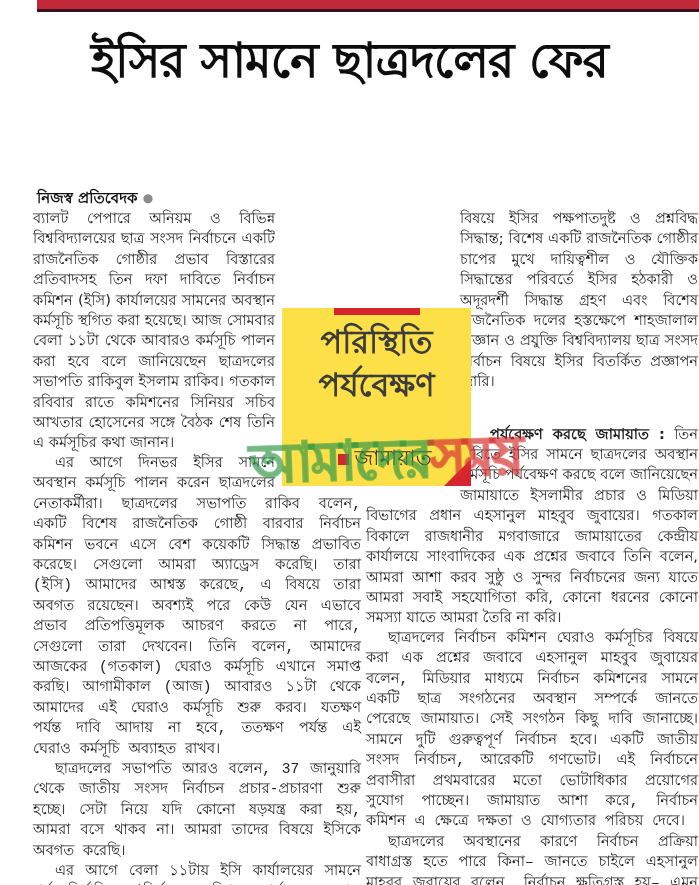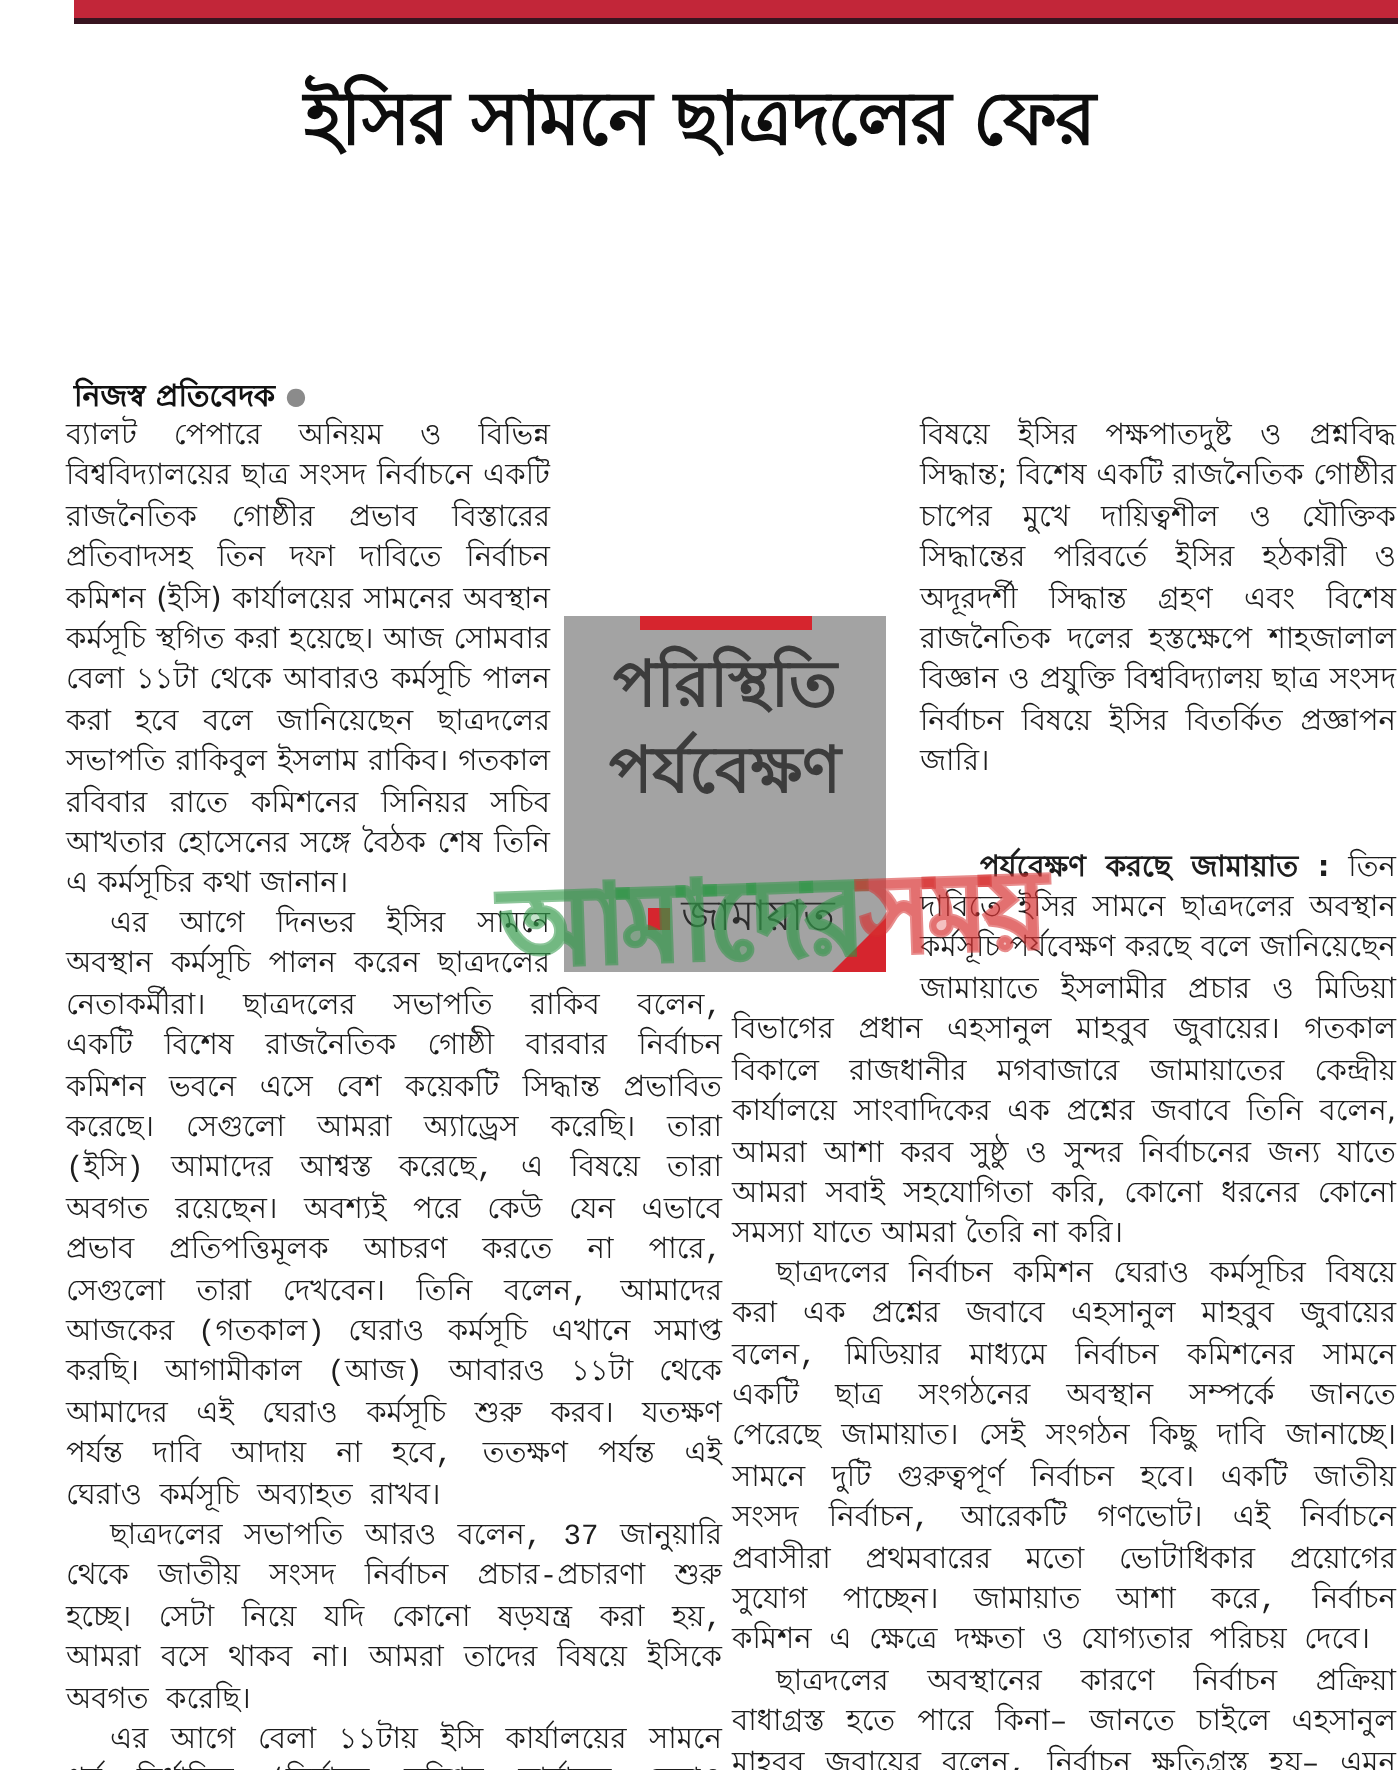--- a/index.html
+++ b/index.html
@@ -10,21 +10,21 @@
   }
   
   .masthead-bar {
     position:absolute; left:37px; right:0; top:0; height:9px;
     border-bottom:3px solid #381420;
   }
   
   .headline {
     position:absolute; left:12px; right:12px; top:26px;
     text-align:center; font-weight:bold; color:#0d0d0d;
-    font-size:37px; line-height:68px; letter-spacing:-1px;
+    font-size:48px; line-height:68px; letter-spacing:-1px;
   }
   
   .byline {
     position:absolute; left:37px; top:186px;
     font-size:15px; font-weight:bold; color:#111;
   }
   .byline .bullet { color:#8b8b8b; font-size:12px; vertical-align:1px; }
   
   .col {
     position:absolute; top:208px;
@@ -100,21 +100,21 @@
   </div>
 
   <div class="col col-right">
     <div class="wrap-spacer-right"></div>
     <p>বিষয়ে ইসির পক্ষপাতদুষ্ট ও প্রশ্নবিদ্ধ সিদ্ধান্ত; বিশেষ একটি রাজনৈতিক গোষ্ঠীর চাপের মুখে দায়িত্বশীল ও যৌক্তিক সিদ্ধান্তের পরিবর্তে ইসির হঠকারী ও অদূরদর্শী সিদ্ধান্ত গ্রহণ এবং বিশেষ রাজনৈতিক দলের হস্তক্ষেপে শাহজালাল বিজ্ঞান ও প্রযুক্তি বিশ্ববিদ্যালয় ছাত্র সংসদ নির্বাচন বিষয়ে ইসির বিতর্কিত প্রজ্ঞাপন জারি।</p>
     <p class="indent-big"><span class="subhead">পর্যবেক্ষণ করছে জামায়াত :</span><span> তিন দাবিতে ইসির সামনে ছাত্রদলের অবস্থান কর্মসূচি পর্যবেক্ষণ করছে বলে জানিয়েছেন জামায়াতে ইসলামীর প্রচার ও মিডিয়া বিভাগের প্রধান এহসানুল মাহবুব জুবায়ের। গতকাল বিকালে রাজধানীর মগবাজারে জামায়াতের কেন্দ্রীয় কার্যালয়ে সাংবাদিকের এক প্রশ্নের জবাবে তিনি বলেন, আমরা আশা করব সুষ্ঠু ও সুন্দর নির্বাচনের জন্য যাতে আমরা সবাই সহযোগিতা করি, কোনো ধরনের কোনো সমস্যা যাতে আমরা তৈরি না করি।</span></p>
     <p class="indent">ছাত্রদলের নির্বাচন কমিশন ঘেরাও কর্মসূচির বিষয়ে করা এক প্রশ্নের জবাবে এহসানুল মাহবুব জুবায়ের বলেন, মিডিয়ার মাধ্যমে নির্বাচন কমিশনের সামনে একটি ছাত্র সংগঠনের অবস্থান সম্পর্কে জানতে পেরেছে জামায়াত। সেই সংগঠন কিছু দাবি জানাচ্ছে। সামনে দুটি গুরুত্বপূর্ণ নির্বাচন হবে। একটি জাতীয় সংসদ নির্বাচন, আরেকটি গণভোট। এই নির্বাচনে প্রবাসীরা প্রথমবারের মতো ভোটাধিকার প্রয়োগের সুযোগ পাচ্ছেন। জামায়াত আশা করে, নির্বাচন কমিশন এ ক্ষেত্রে দক্ষতা ও যোগ্যতার পরিচয় দেবে।</p>
     <p class="indent">ছাত্রদলের অবস্থানের কারণে নির্বাচন প্রক্রিয়া বাধাগ্রস্ত হতে পারে কিনা– জানতে চাইলে এহসানুল মাহবুব জুবায়ের বলেন, নির্বাচন ক্ষতিগ্রস্ত হয়– এমন কোনো কাজ যাতে কেউ না করে। নির্বাচন কমিশনের একটি প্রজ্ঞাপনের কারণে কয়েকটি বিশ্ববিদ্যালয়ের শিক্ষার্থীরা ক্ষুব্ধ হয়েছে উল্লেখ করে এহসানুল মাহবুব জুবায়ের বলেন, কমিশনের এমন কাজ এখন করা ঠিক নয়, যা অস্থিরতা তৈরি করবে। এমন সিদ্ধান্ত নিতে হবে, যাতে মানুষ ক্ষুব্ধ না হয়। নির্বাচন কমিশনকে নিরপেক্ষ থেকে কোনো বিশেষ দলের প্রতি না হেলে দায়িত্ব পালন করতে হবে।</p>
   </div>
 
-  <div class="pullquote" style="background: #a3a3a3;">
+  <div class="pullquote" style="background: #fde047; padding-left: 28px;">
     <div class="pq-bar" style="background: rgb(214, 37, 46);"></div>
     <div class="pq-lines">
       <div>পরিস্থিতি</div>
       <div>পর্যবেক্ষণ</div>
     </div>
     <div class="pq-attr">
       <span class="sq" style="background: rgb(214, 37, 46);"></span><span>জামায়াত</span>
     </div>
     <div class="pq-corner" style="border-bottom-color: rgb(214, 37, 46);"></div>
   </div>

